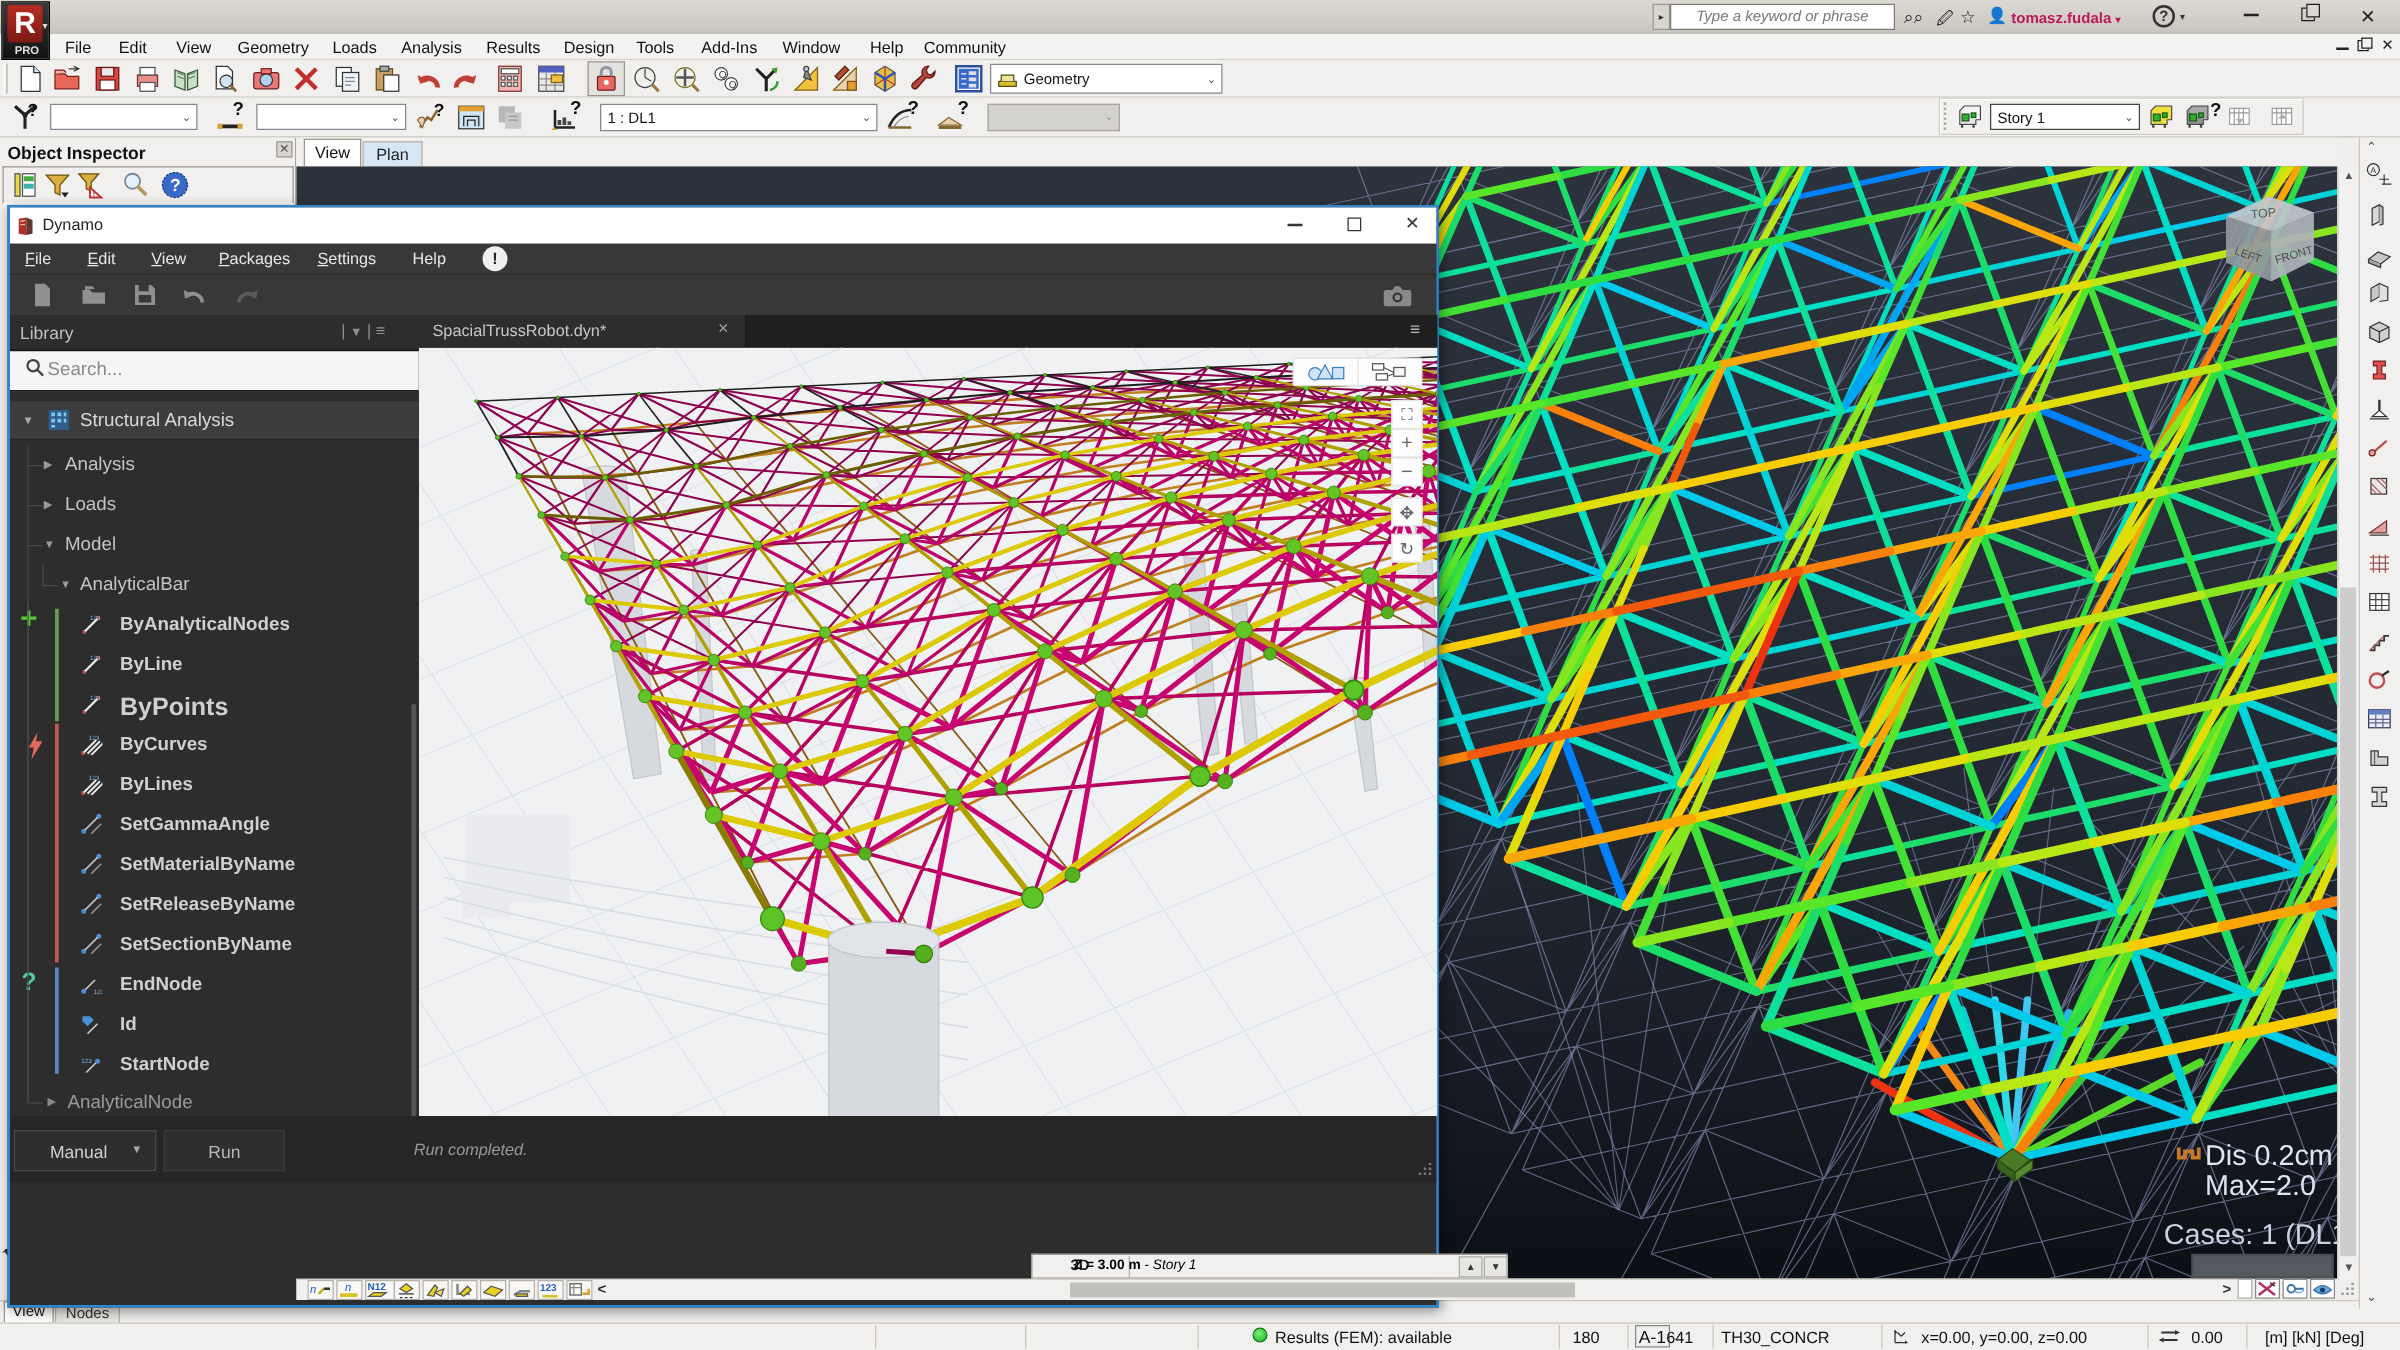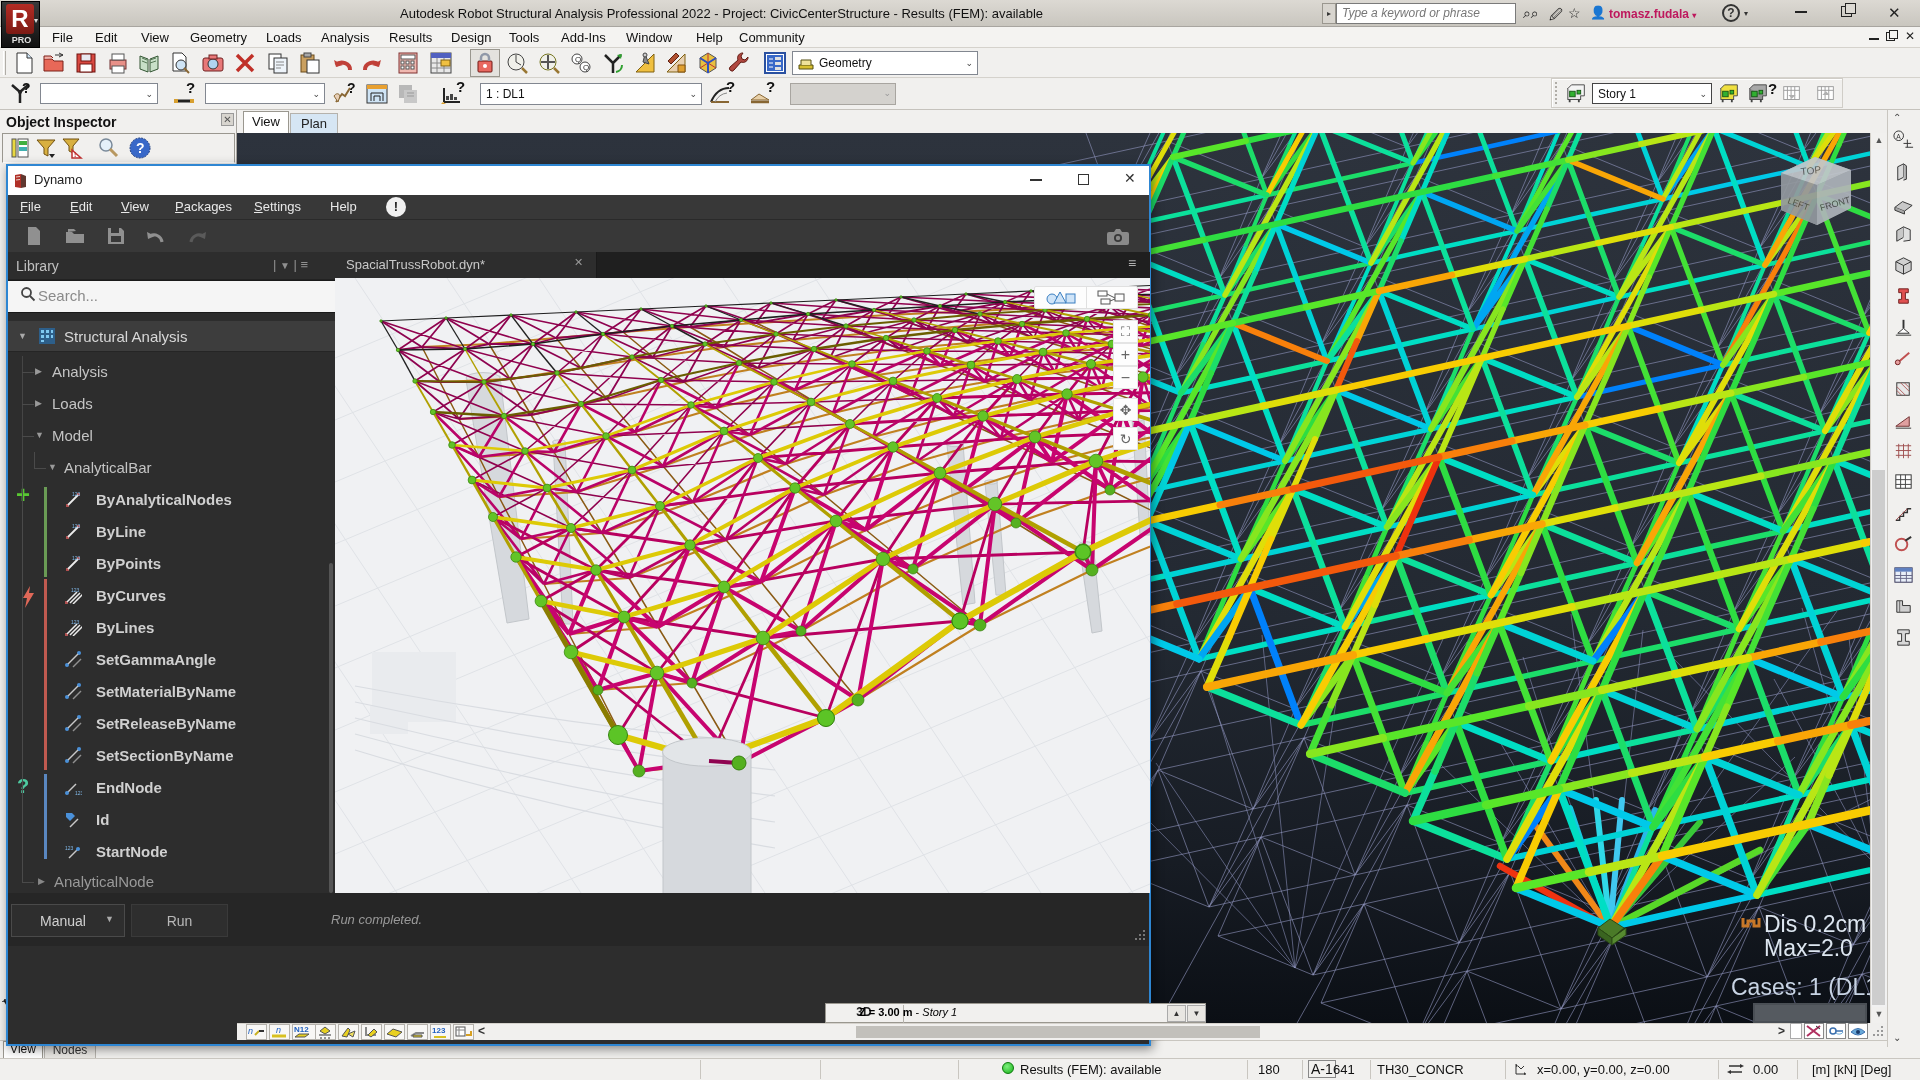--- a/index.html
+++ b/index.html
@@ -9,23 +9,22 @@
 .combo .car{position:absolute;right:4px;top:50%;transform:translateY(-50%);font-size:9px;color:#444;}
 .sep{position:absolute;width:1px;background:#c9c6c0;}
 </style></head><body>
 <div id="root">
     <div class="abs" style="left:0;top:0;width:1920px;height:27px;background:linear-gradient(#dcd9d3,#c9c6bf);border-bottom:1px solid #a8a5a0;"></div>
     <div class="abs" style="left:1px;top:1px;width:39px;height:47px;background:linear-gradient(#3a3a3a,#111);border:1px solid #000;z-index:5;">
 <div class="abs" style="left:4px;top:2px;width:28px;height:30px;background:linear-gradient(#b42c24,#7c1a14);border-radius:3px;color:#fff;font-size:24px;font-weight:bold;text-align:center;line-height:30px;">R</div>
 <div class="abs" style="left:0;top:33px;width:39px;text-align:center;color:#e0e0e0;font-size:9px;font-weight:bold;">PRO</div>
 <div class="abs" style="right:1px;top:14px;color:#ddd;font-size:8px;">▾</div>
     </div>
-    <div class="abs" style="left:400px;top:6px;font-size:13px;color:#111;">Autodesk Robot Structural Analysis Professional 2022 - Project: CivicCenterStructure - Results (FEM): available</div>
     <div class="abs" style="left:1322px;top:3px;width:14px;height:21px;background:#d8d5cf;border:1px solid #9a978f;font-size:8px;color:#333;text-align:center;line-height:20px;">▸</div>
-    <div class="abs" style="left:1336px;top:3px;width:180px;height:21px;background:#fff;border:1px solid #7a7a7a;font-size:12px;font-style:italic;color:#777;line-height:19px;padding-left:5px;">Type a keyword or phrase</div>
+    <div class="abs" style="left:1336px;top:3px;width:180px;height:21px;background:#fff;border:1px solid #7a7a7a;font-size:12px;font-style:italic;color:#777;line-height:19px;padding-left:20px;">Type a keyword or phrase</div>
     <div class="abs" style="left:1523px;top:5px;font-size:14px;color:#222;">⌕⌕</div>
     <div class="abs" style="left:1549px;top:5px;font-size:13px;color:#222;">🖉</div>
     <div class="abs" style="left:1568px;top:5px;font-size:14px;color:#222;">☆</div>
     <div class="abs" style="left:1590px;top:5px;font-size:13px;color:#30475e;">👤</div>
     <div class="abs" style="left:1609px;top:7px;font-size:12px;color:#be185d;font-weight:bold;">tomasz.fudala <span style="font-size:8px;">▾</span></div>
     <div class="abs" style="left:1722px;top:4px;width:18px;height:18px;border:2px solid #333;border-radius:50%;text-align:center;font-size:12px;font-weight:bold;color:#333;line-height:15px;">?</div>
     <div class="abs" style="left:1744px;top:9px;font-size:8px;color:#333;">▾</div>
     <div class="abs" style="left:1795px;top:11px;width:12px;height:2px;background:#222;"></div>
     <div class="abs" style="left:1841px;top:6px;width:11px;height:11px;border:1.5px solid #222;"></div>
     <div class="abs" style="left:1845px;top:3px;width:11px;height:11px;border:1.5px solid #222;background:#dcd9d3;"></div>
@@ -714,21 +713,21 @@
             <path d="M4 15L14 5" stroke="#ececec" stroke-width="1.8"></path>
             <text x="8" y="6" font-size="5" fill="#80b8e8">123</text>
           </svg></div>
         <div class="abs" style="left:88px;top:210px;font-size:15px;font-weight:bold;color:#d0d0d0;">ByLine</div>
         <div class="abs" style="left:56px;top:241px;"><svg width="18" height="18" viewBox="0 0 18 18">
             <rect x="2" y="14" width="3" height="3" fill="#b05050"></rect>
             <rect x="13" y="3" width="3" height="3" fill="#b05050"></rect>
             <path d="M4 15L14 5" stroke="#ececec" stroke-width="1.8"></path>
             <text x="8" y="6" font-size="5" fill="#80b8e8">123</text>
           </svg></div>
-        <div class="abs" style="left:88px;top:242px;font-size:15px;font-weight:bold;color:#d0d0d0;">ByPoints</div>
+        <div class="abs" style="left:88px;top:242px;font-size:20px;font-weight:bold;color:#d0d0d0;">ByPoints</div>
         <div class="abs" style="left:56px;top:273px;"><svg width="18" height="18" viewBox="0 0 18 18">
             <rect x="1" y="15" width="3" height="3" fill="#b05050"></rect>
             <path d="M3 16L13 6M6 17L16 7M9 18L19 8" stroke="#ececec" stroke-width="1.5"></path>
             <text x="7" y="6" font-size="5" fill="#80b8e8">123</text>
           </svg></div>
         <div class="abs" style="left:88px;top:274px;font-size:15px;font-weight:bold;color:#d0d0d0;">ByCurves</div>
         <div class="abs" style="left:56px;top:305px;"><svg width="18" height="18" viewBox="0 0 18 18">
             <rect x="1" y="15" width="3" height="3" fill="#b05050"></rect>
             <path d="M3 16L13 6M6 17L16 7M9 18L19 8" stroke="#ececec" stroke-width="1.5"></path>
             <text x="7" y="6" font-size="5" fill="#80b8e8">123</text>

